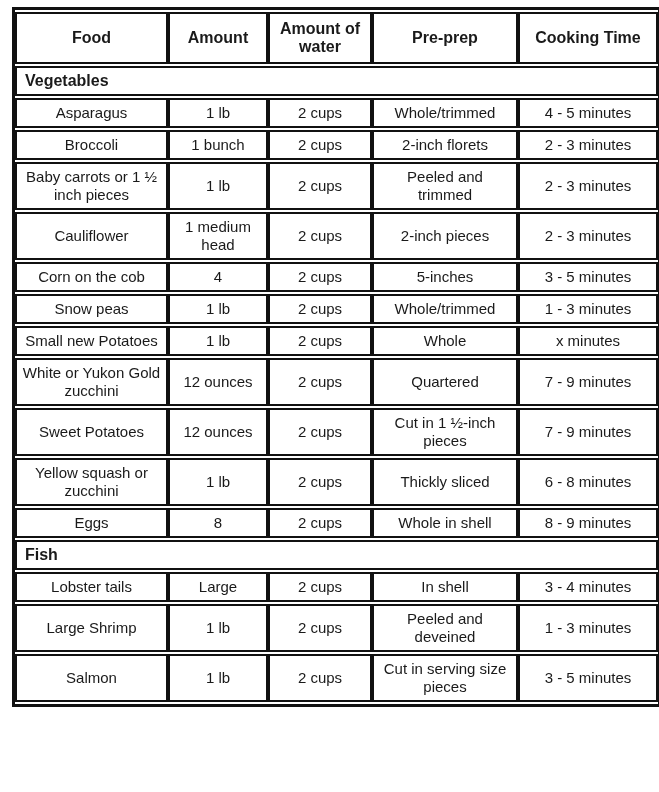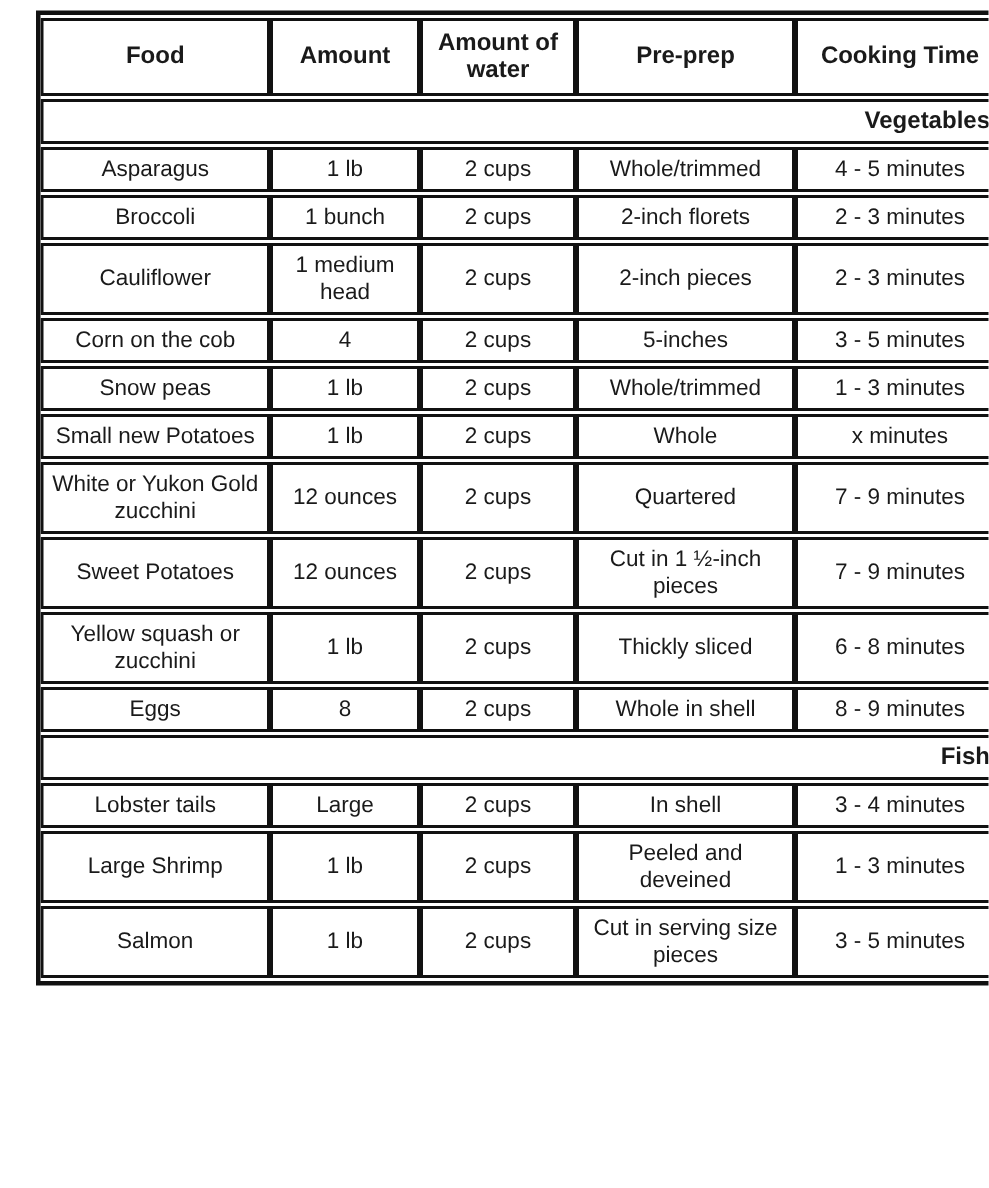--- a/index.html
+++ b/index.html
@@ -6,21 +6,21 @@
     margin: 0;
     padding: 0;
     background: #ffffff;
     font-family: "Liberation Sans", "DejaVu Sans", sans-serif;
     color: #1a1a1a;
   }
   .page {
     width: 582px;
     height: 792px;
     box-sizing: border-box;
-    padding: 7px 24px;
+    padding: 7px 12px;
     background: #ffffff;
   }
   table.cook-table {
     width: 643px;
     table-layout: fixed;
     border-collapse: separate;
     border-spacing: 0 2px;
     border: 3px solid #111111;
     background: #ffffff;
   }
@@ -35,21 +35,21 @@
   
   tr.header-row th {
     font-size: 16px;
     font-weight: bold;
     line-height: 18px;
     padding: 6px 3px;
     height: 34px;
   }
   
   tr.section-row th {
-    text-align: right;
+    text-align: left;
     font-size: 16px;
     font-weight: bold;
     padding: 4px 8px;
     line-height: 18px;
   }
   
   tr.data-row td {
     font-size: 15px;
     line-height: 18px;
     padding: 4px 4px;
@@ -86,20 +86,27 @@
           <td>1 lb</td>
           <td>2 cups</td>
           <td>Whole/trimmed</td>
           <td>4 - 5 minutes</td>
         </tr>
         <tr class="data-row">
           <td>Broccoli</td>
           <td>1 bunch</td>
           <td>2 cups</td>
           <td>2-inch florets</td>
+          <td>2 - 3 minutes</td>
+        </tr>
+        <tr class="data-row">
+          <td>Baby carrots or 1 ½ inch pieces</td>
+          <td>1 lb</td>
+          <td>2 cups</td>
+          <td>Peeled and trimmed</td>
           <td>2 - 3 minutes</td>
         </tr>
         <tr class="data-row">
           <td>Cauliflower</td>
           <td>1 medium head</td>
           <td>2 cups</td>
           <td>2-inch pieces</td>
           <td>2 - 3 minutes</td>
         </tr>
         <tr class="data-row">

